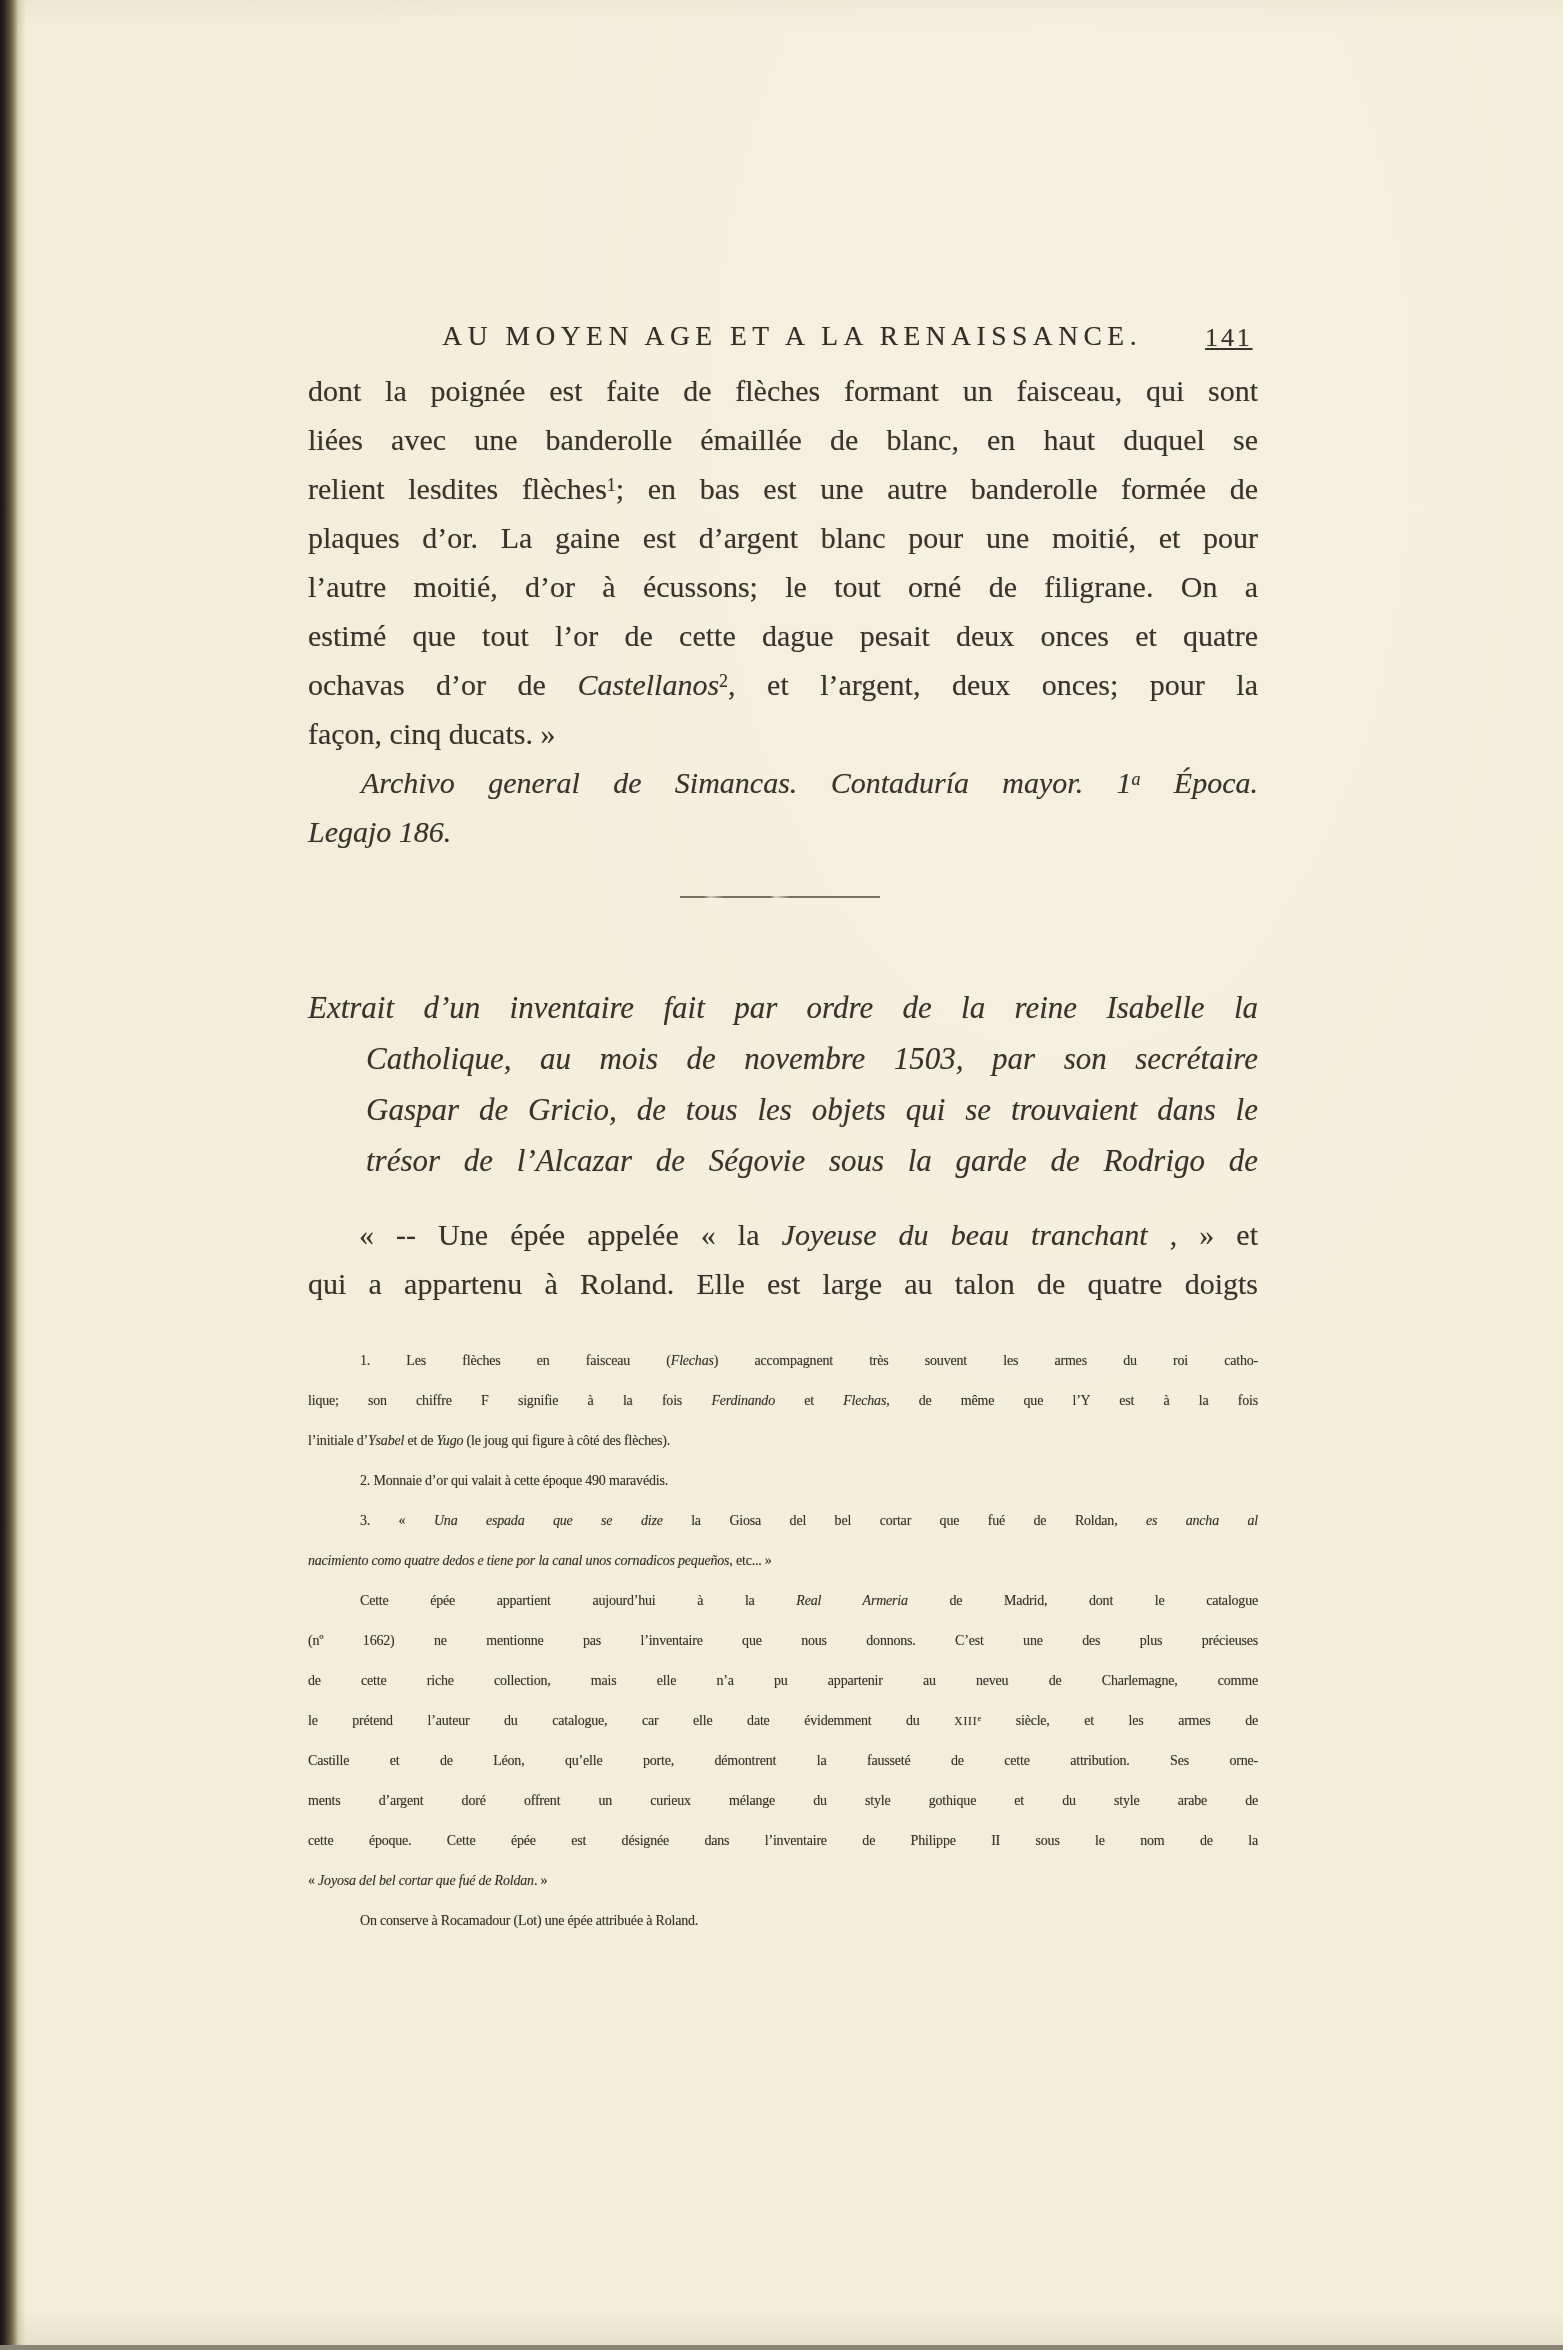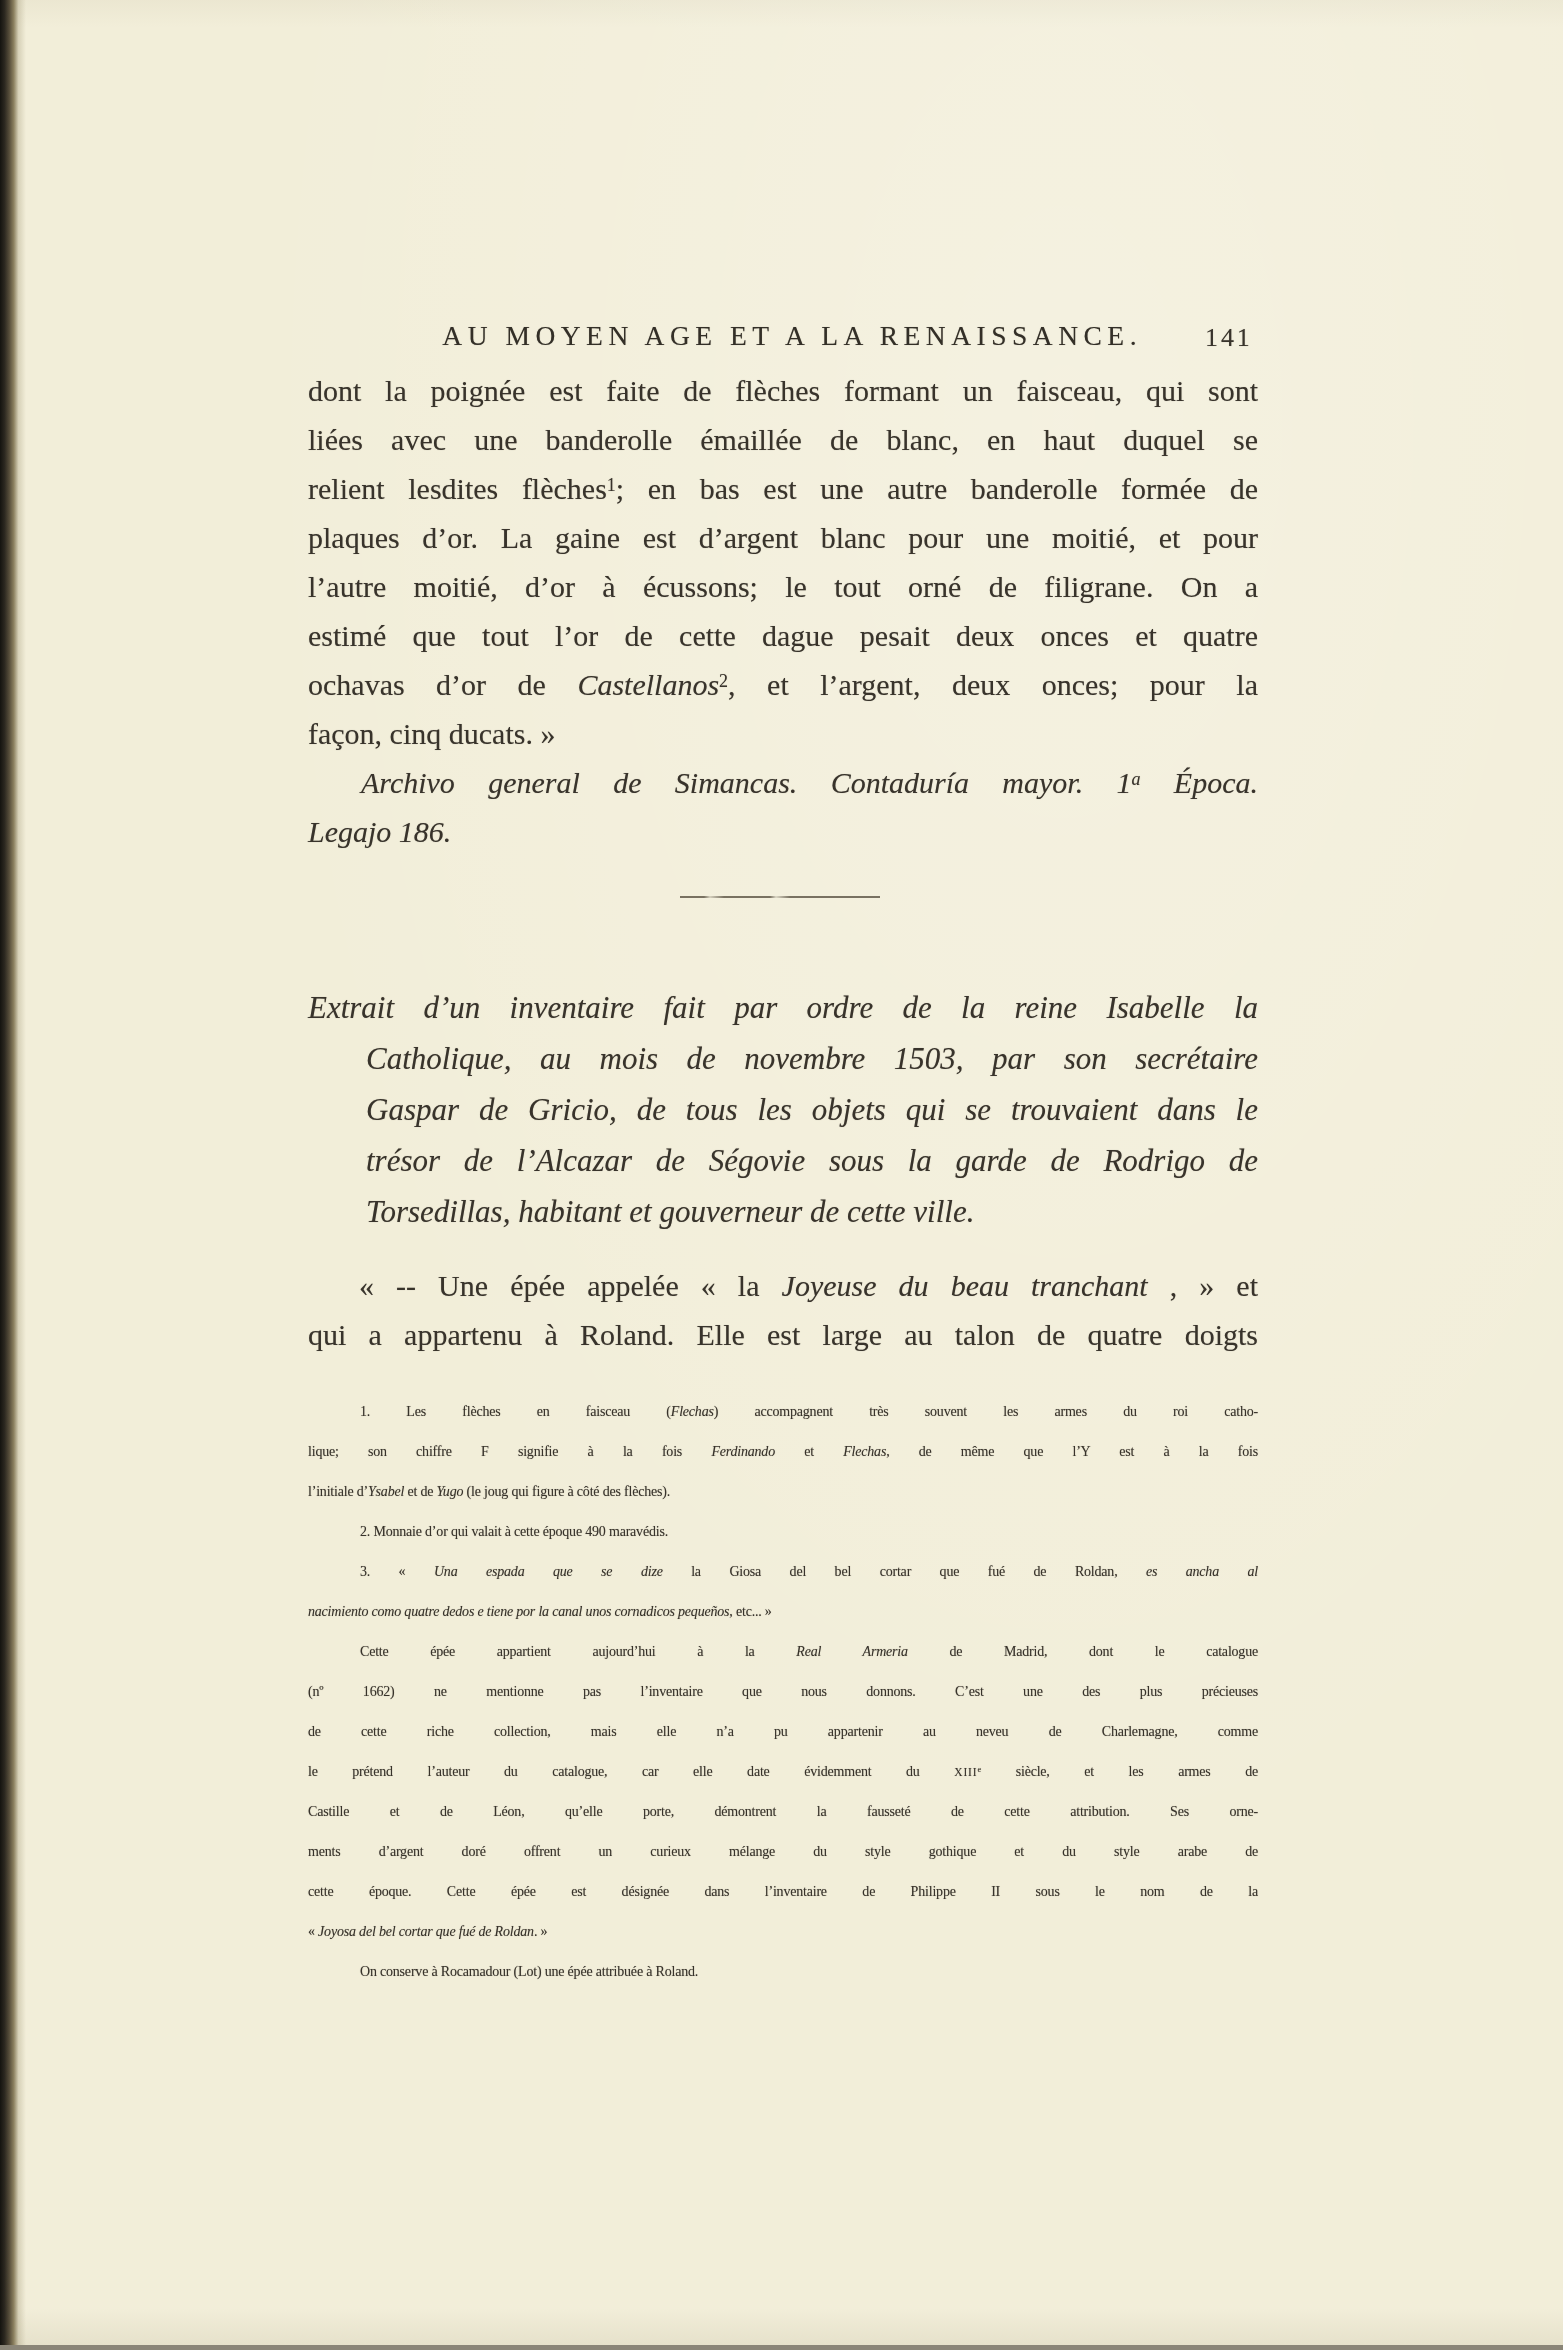--- a/index.html
+++ b/index.html
@@ -24,21 +24,21 @@
   .content{
     position:absolute;left:308px;top:0;width:950px;
     color:#38332b;
     text-shadow:0 0 0.9px rgba(56,51,43,0.38);
   }
   .header{position:relative;margin-top:320px;height:39px;font-size:27.5px;}
   .htitle{
     position:absolute;left:calc(50% + 9.2px);transform:translateX(-50%);
     letter-spacing:5.5px;white-space:nowrap;color:#332f27;
   }
-  .pagenum{position:absolute;right:5.5px;top:2.8px;font-size:26px;letter-spacing:2.8px;}
+  .pagenum{position:absolute;right:5.5px;top:2.8px;font-size:26px;letter-spacing:2.8px;text-decoration:underline;}
   .para{width:100%;}
   .ln{text-align:justify;text-align-last:justify;min-height:1em;}
   .ln.end{text-align-last:left;}
   .it{font-style:italic;}
   .sc{font-size:0.82em;letter-spacing:0.9px;margin-top:22px;}
   sup{font-size:0.60em;vertical-align:baseline;position:relative;top:-0.45em;line-height:0;}
   .body-p{margin-top:7.3px;font-size:30px;line-height:49px;}
   .citation{font-size:30px;line-height:49px;font-family:Liberation Serif, serif;}
   .citation .ln.ind{text-indent:53px;}
   .divider{
@@ -78,21 +78,20 @@
     <div class="para citation">
         <div class="ln ind"><span class="it">Archivo general de Simancas. Contaduría mayor. 1</span><sup class="it">a</sup><span class="it"> Época.</span></div>
         <div class="ln end"><span class="it">Legajo 186.</span></div>
       </div>
     <div class="divider"></div>
     <div class="para extrait">
         <div class="ln out"><span class="it">Extrait d’un inventaire fait par ordre de la reine Isabelle la</span></div>
         <div class="ln"><span class="it">Catholique, au mois de novembre 1503, par son secrétaire</span></div>
         <div class="ln"><span class="it">Gaspar de Gricio, de tous les objets qui se trouvaient dans le</span></div>
         <div class="ln"><span class="it">trésor de l’Alcazar de Ségovie sous la garde de Rodrigo de</span></div>
-        <div class="ln end"><span class="it">Torsedillas, habitant et gouverneur de cette ville.</span></div>
       </div>
     <div class="para epee">
         <div class="ln ind"><span>« -- Une épée appelée « la </span><span class="it">Joyeuse du beau tranchant</span><span> , » et</span></div>
         <div class="ln"><span>qui a appartenu à Roland. Elle est large au talon de quatre doigts</span></div>
       </div>
     <div class="para footnotes">
         <div class="ln ind"><span>1. Les flèches en faisceau (</span><span class="it">Flechas</span><span>) accompagnent très souvent les armes du roi catho-</span></div>
         <div class="ln"><span>lique; son chiffre F signifie à la fois </span><span class="it">Ferdinando</span><span> et </span><span class="it">Flechas</span><span>, de même que l’Y est à la fois</span></div>
         <div class="ln end"><span>l’initiale d’</span><span class="it">Ysabel</span><span> et de </span><span class="it">Yugo</span><span> (le joug qui figure à côté des flèches).</span></div>
         <div class="ln end ind"><span>2. Monnaie d’or qui valait à cette époque 490 maravédis.</span></div>

